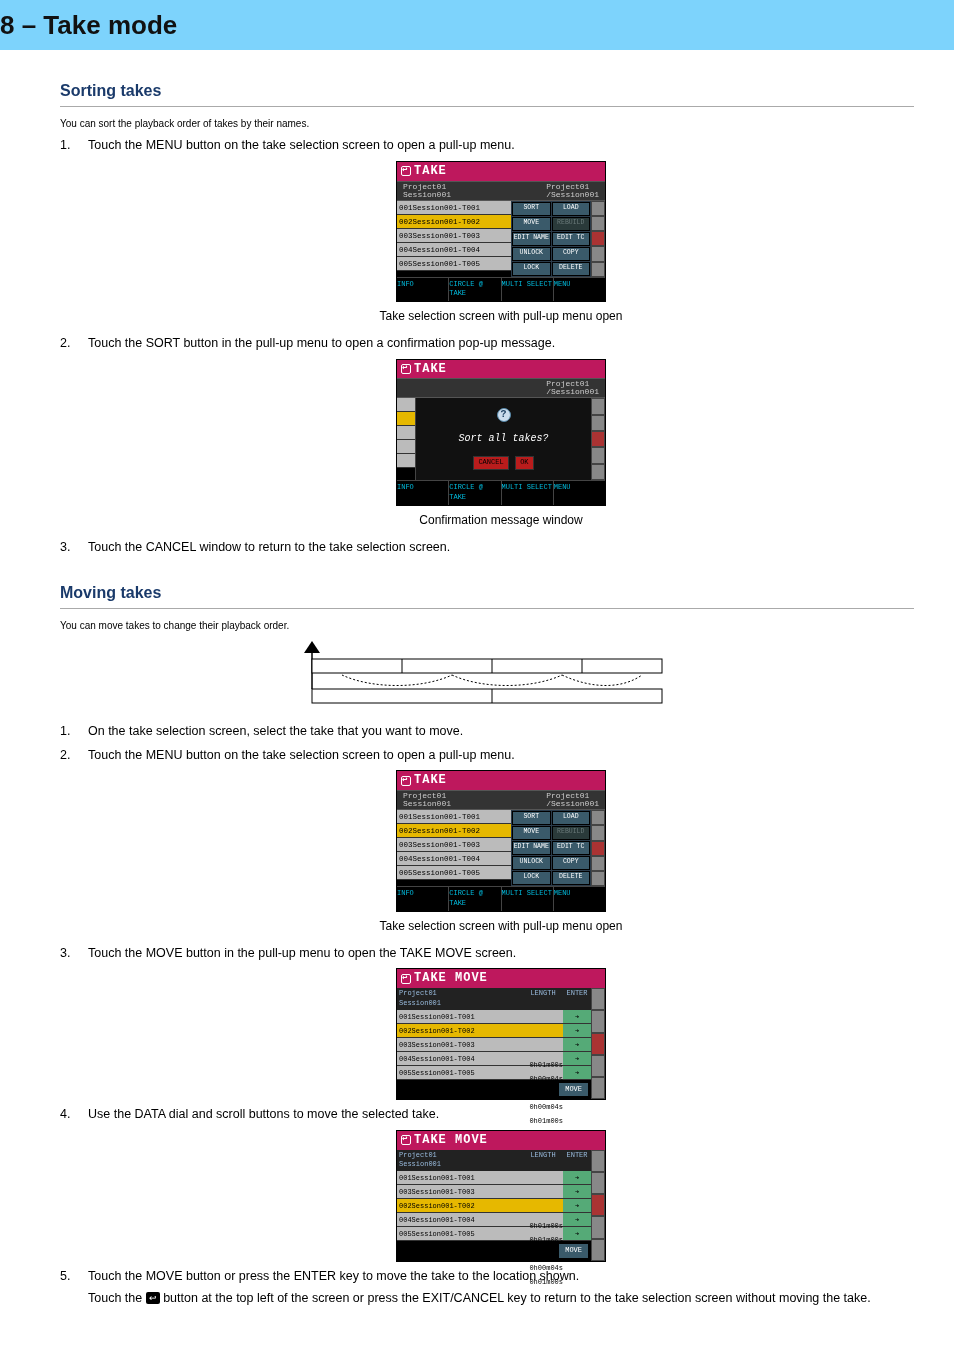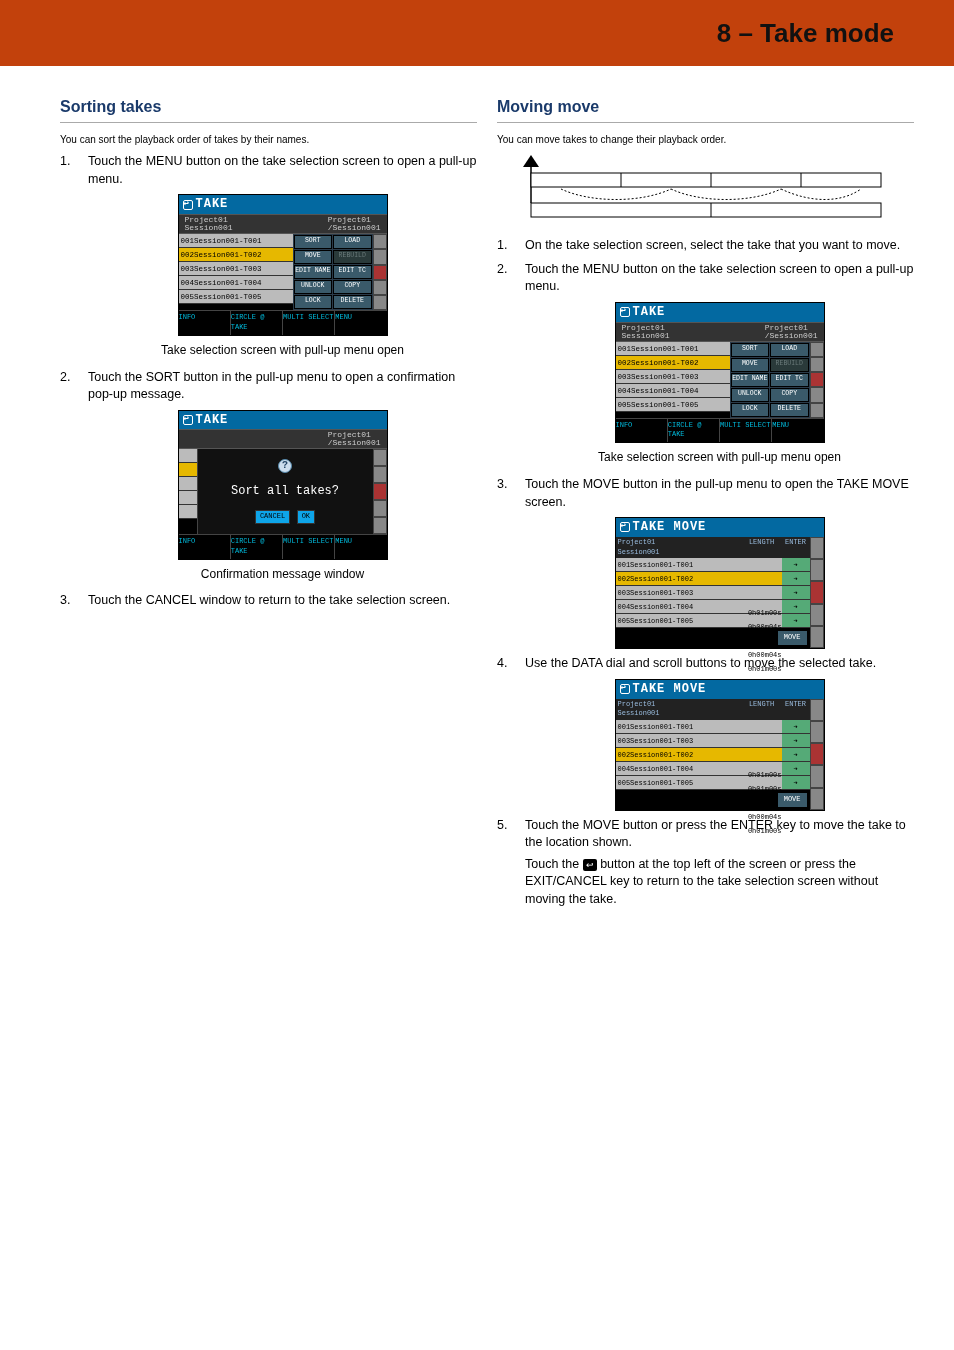--- a/index.html
+++ b/index.html
@@ -6,36 +6,37 @@
   body {
     font-family: "Segoe UI", Arial, sans-serif;
     background: #fff;
     width: 954px;
     margin: 0 auto;
     color: #000;
     font-size: 13px;
     line-height: 1.4;
   }
   .page-header {
-    background: #c2410c;
+    background: #7dd3fc;
     display: flex;
-    justify-content: flex-end;
+    justify-content: flex-start;
     align-items: center;
     padding: 10px 60px 10px 0;
-    height: 66px;
+    height: 50px;
   }
   .page-header h1 {
     font-size: 26px;
     font-weight: bold;
     color: #111;
   }
   .content {
     display: flex;
     gap: 20px;
     padding: 30px 40px 20px 60px;
+    flex-direction: column;
   }
   .col {
     flex: 1;
     min-width: 0;
   }
   .section-title {
     color: #1a3a6a;
     font-size: 16px;
     font-weight: bold;
     border-bottom: 1px solid #aaa;
@@ -71,21 +72,21 @@
     margin: 6px auto;
     background: #000;
     color: #ddd;
     font-family: "Courier New", monospace;
     font-size: 7.5px;
     border: 1px solid #000;
   }
   .sim-title {
     display: flex;
     align-items: center;
-    background: #0369a1;
+    background: #be185d;
     color: #fff;
     font-weight: bold;
     font-size: 12px;
     padding: 1px 4px;
     letter-spacing: 1px;
   }
   .sim-title .back-ic { width: 10px; height: 10px; border: 1px solid #fff; border-radius: 2px; margin-right: 3px; display:inline-block; position:relative;}
   .sim-title .back-ic::before { content:"↩"; position:absolute; top:-3px; left:0; font-size:9px;}
   .sim-crumb {
     background: #333;
@@ -144,22 +145,22 @@
   .sim-foot span:last-child{border-right:none;}
   .sim-confirm {
     flex:1;
     background:#111;
     text-align:center;
     color:#fff;
     padding: 10px 4px;
     border-left:1px solid #444;
   }
   .sim-confirm .qmark { width:14px;height:14px;border-radius:7px;background:#cde;border:1px solid #58a;color:#246;display:inline-block;line-height:12px;font-size:10px;font-weight:bold;}
-  .sim-confirm .msg { margin:10px 0; font-size:12px;}
-  .sim-confirm .btns span { display:inline-block;background:#0ea5e9;color:#000;border:1px solid #333;padding:1px 4px;font-size:7px;margin:0 1px;}
+  .sim-confirm .msg { margin:10px 0; font-size:10px;font-style:italic;}
+  .sim-confirm .btns span { display:inline-block;background:#b91c1c;color:#000;border:1px solid #333;padding:1px 4px;font-size:7px;margin:0 1px;}
   .sim-left-frag { width:18px; background:#000;}
   .sim-left-frag div { height:14px; border-bottom:1px solid #333; background:#bbb;}
   .sim-left-frag div.sel { background:#e6b800;}
 
   .sim-move-list { flex:1; }
   .sim-move-head { display:flex; background:#222; color:#9bd; font-size:7px;}
   .sim-move-head span{ padding:1px 2px;}
   .sim-move-head .c1{flex:1;} .sim-move-head .c2{width:40px;text-align:center;} .sim-move-head .c3{width:28px;text-align:center;}
   .sim-move-row { display:flex; background:#bbb; color:#000; border-bottom:1px solid #333; height:14px; line-height:12px;font-size:7px;}
   .sim-move-row.sel{background:#e6b800;}
@@ -294,21 +295,21 @@
         <div class="caption">Confirmation message window</div>
       </li>
 
       <li>
         <p>Touch the CANCEL window to return to the take selection screen.</p>
       </li>
     </ol>
   </div>
 
   <div class="col">
-    <div class="section-title">Moving move</div>
+    <div class="section-title">Moving takes</div>
     <p class="intro">You can move takes to change their playback order.</p>
 
     <div class="slot-diagram">
       <svg viewBox="0 0 370 70">
         <polygon points="10,2 18,14 2,14" fill="#000"></polygon>
         <line x1="10" y1="14" x2="10" y2="50" stroke="#000" stroke-width="1.5"></line>
         <rect x="10" y="20" width="350" height="14" fill="#fff" stroke="#000"></rect>
         <line x1="100" y1="20" x2="100" y2="34" stroke="#000"></line>
         <line x1="190" y1="20" x2="190" y2="34" stroke="#000"></line>
         <line x1="280" y1="20" x2="280" y2="34" stroke="#000"></line>

